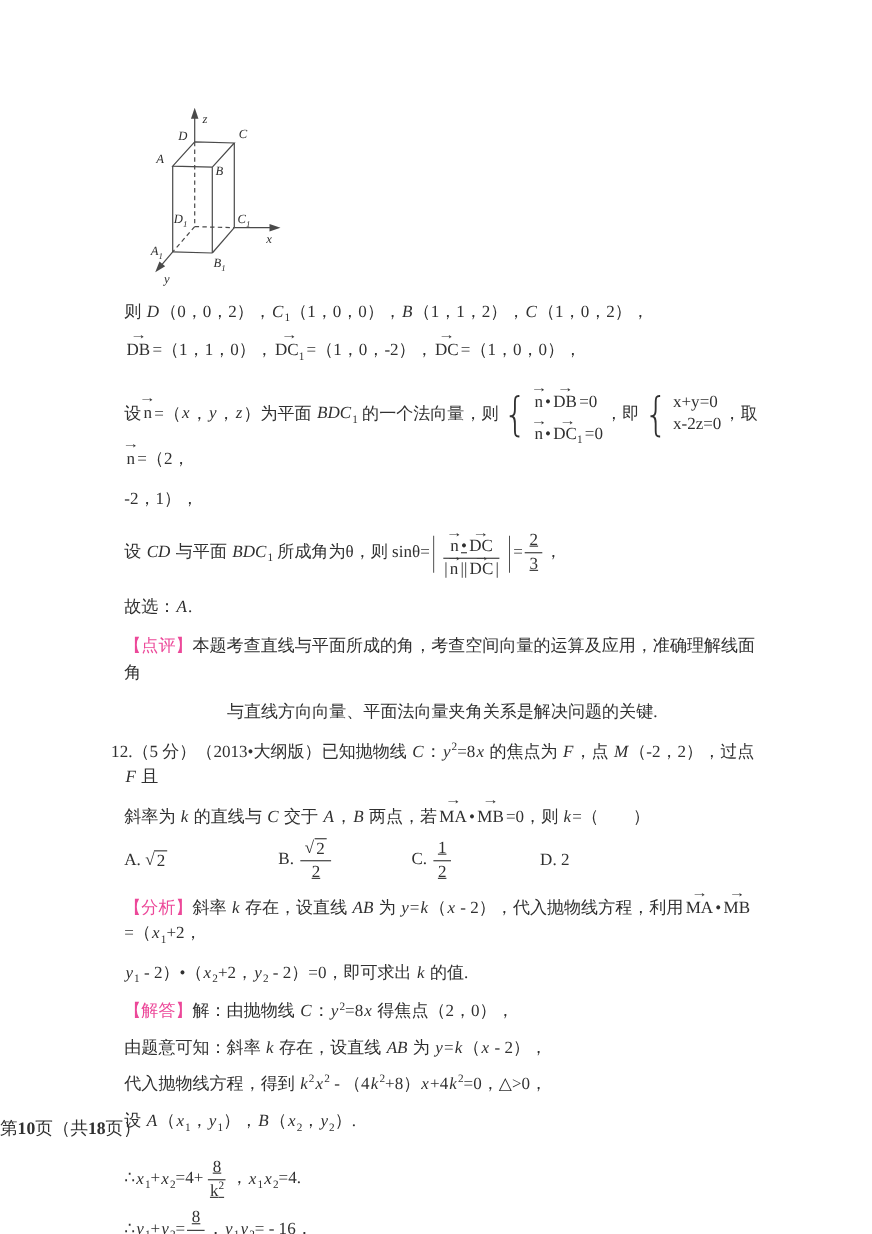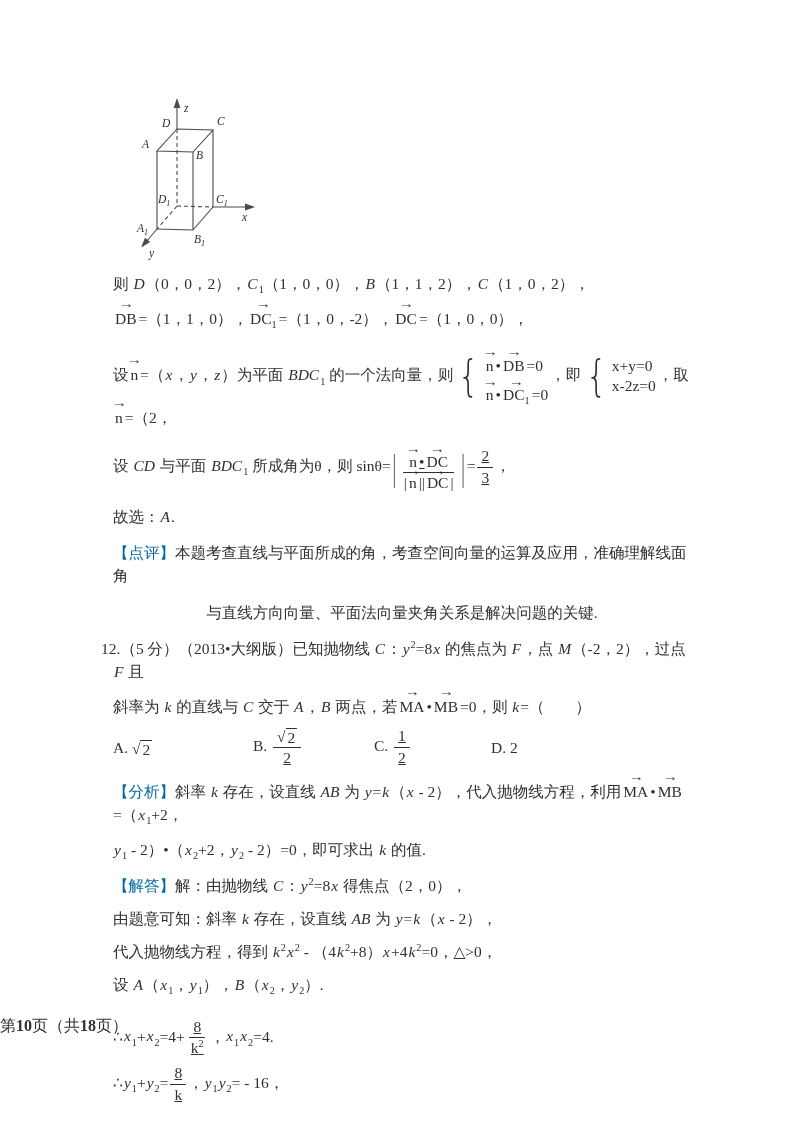--- a/index.html
+++ b/index.html
@@ -5,21 +5,21 @@
   html,body{margin:0;padding:0;background:#e8e8e8;}
   .page{
     position:relative;width:793px;height:1122px;margin:0 auto;background:#ffffff;
     font-family:"Liberation Serif","DejaVu Serif",serif;color:#303030;overflow:hidden;
   }
   .figure{position:absolute;left:130px;top:88px;}
   .figure text{font-family:"Liberation Serif","DejaVu Serif",serif;font-style:italic;font-size:11.5px;fill:#2e2e2e;}
   .content{position:absolute;left:113px;top:272px;width:578px;font-size:15.5px;line-height:1.5;}
   .line{margin:0 0 12px 0;}
   .var{font-family:"Liberation Serif","DejaVu Serif",serif;font-style:italic;padding:0 1px;}
-  .tag{color:#0369a1;}
+  .tag{color:#ec4899;}
   b{font-weight:bold;}
   sub,sup{font-size:0.66em;line-height:0;}
   
   .vec{display:inline-block;position:relative;padding:0 2px;font-style:normal;}
   .vec::before{content:"→";position:absolute;left:50%;top:-0.78em;transform:translateX(-50%) scaleX(1.25);font-size:0.78em;line-height:1;}
   
   .frac{display:inline-flex;flex-direction:column;align-items:center;vertical-align:middle;margin:0 2px;line-height:1.2;text-align:center;text-decoration:underline;}
   .frac .fn{padding:0 4px 1px;border-bottom:1px solid #303030;}
   .frac .fn.hasvec{padding-top:11px;}
   .frac .fd{padding:1px 4px 0;}
@@ -104,20 +104,21 @@
           <span class="rows">
             <span class="row hasvec"><span class="vec">n</span><span>•</span><span class="vec">DB</span><span>=0</span></span>
             <span class="row hasvec"><span class="vec">n</span><span>•</span><span class="vec"><span>DC</span><sub>1</sub></span><span>=0</span></span>
           </span>
         </span><span>，即</span><span class="cases">
           <span class="rows">
             <span class="row"><span>x+y=0</span></span>
             <span class="row"><span>x-2z=0</span></span>
           </span>
         </span><span>，取</span><span class="vec">n</span><span>=（2，</span></div>
+    <div class="line"><span>-2，1），</span></div>
     <div class="line l-sine"><span>设 </span><i class="var">CD</i><span> 与平面 </span><i class="var">BDC</i><sub>1</sub><span> 所成角为θ，则 sinθ=</span><span class="bigbar">|</span><span class="frac">
           <span class="fn hasvec"><span class="vec">n</span><span>•</span><span class="vec">DC</span></span>
           <span class="fd"><span>|</span><span class="vec">n</span><span>||</span><span class="vec">DC</span><span>|</span></span>
         </span><span class="bigbar">|</span><span>=</span><span class="frac">
           <span class="fn"><span>2</span></span>
           <span class="fd"><span>3</span></span>
         </span><span>，</span></div>
     <div class="line l-answer"><span>故选：</span><i class="var">A</i><span>.</span></div>
     <div class="line l-comment1"><span class="tag">【点评】</span><span>本题考查直线与平面所成的角，考查空间向量的运算及应用，准确理解线面角</span></div>
     <div class="line l-comment2"><span>与直线方向向量、平面法向量夹角关系是解决问题的关键.</span></div>

